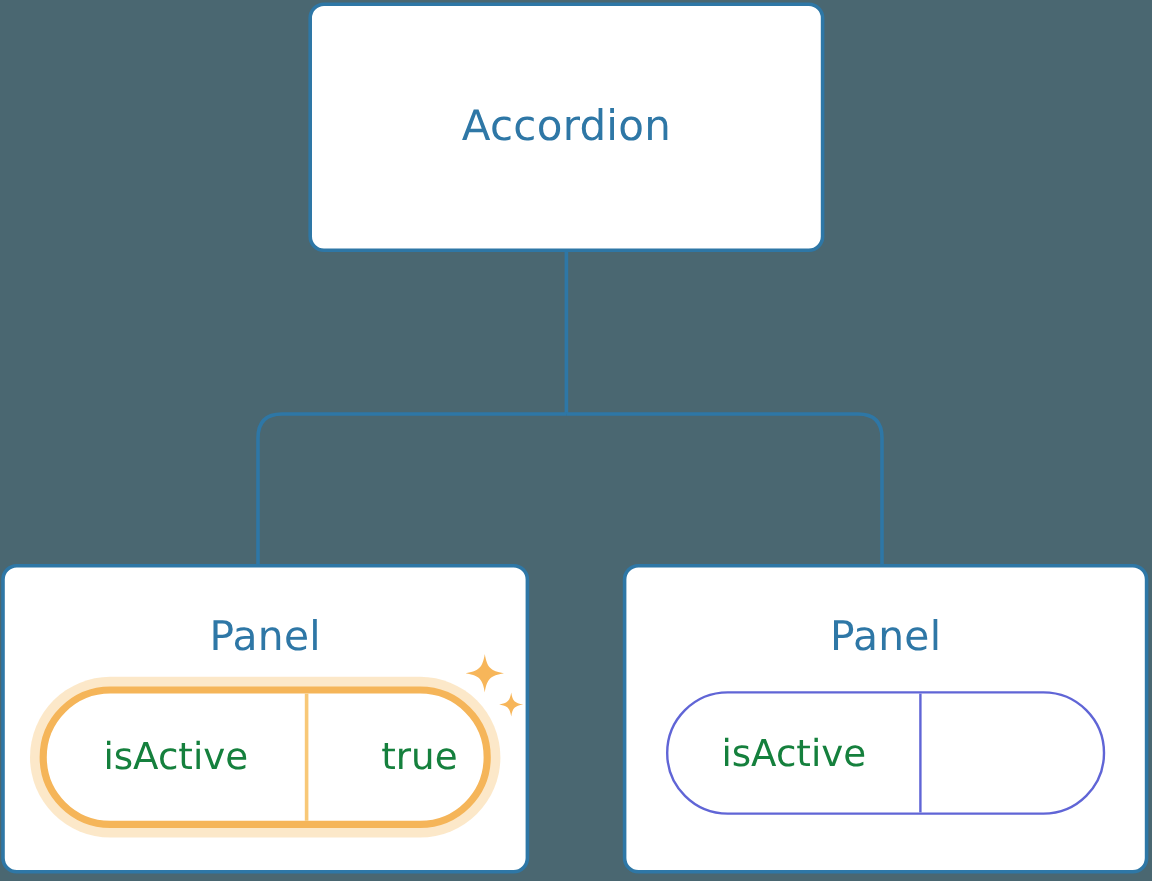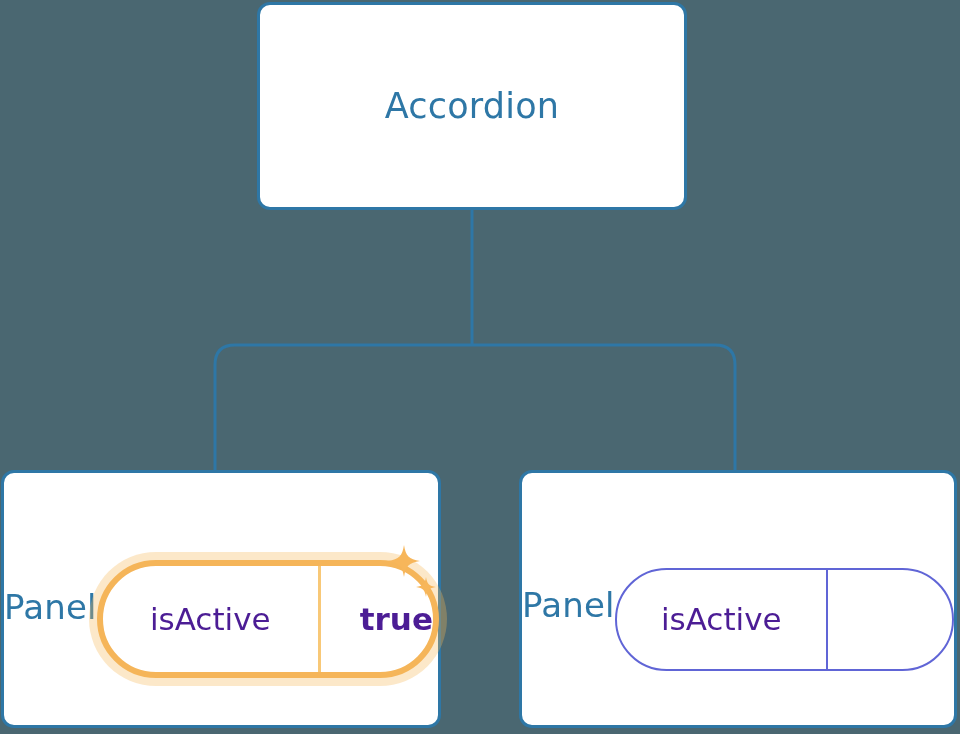--- a/index.html
+++ b/index.html
@@ -59,21 +59,21 @@
     height: 208px;
     display: flex;
     align-items: center;
     justify-content: center;
   }
   #root-node .card-title { font-size: 35px; }
 
   
   .panel-card {
     display: flex;
-    flex-direction: row;
+    flex-direction: column;
     align-items: center;
     padding-top: 40px;
   }
   #panel-node-0 {
     left: 1px;
     top: 470px;
     width: 440px;
     height: 258px;
   }
   #panel-node-1 {
@@ -90,42 +90,42 @@
     display: flex;
     align-items: stretch;
     background: #ffffff;
     box-sizing: border-box;
     position: relative;
   }
   .prop-key, .prop-val {
     display: flex;
     align-items: center;
     justify-content: center;
-    color: #4c1d95;
+    color: #15803d;
     font-size: 31px;
     font-weight: 400;
     box-sizing: border-box;
     white-space: nowrap;
   }
 
   
   .prop-pill.is-highlighted {
     border: 6px solid #f5b559;
     border-radius: 999px;
     box-shadow: 0 0 0 8px rgba(247, 182, 88, 0.32);
     width: 376px;
     height: 118px;
   }
   .prop-pill.is-highlighted .prop-key {
     width: 218px;
     border-right: 3px solid #f8c877;
   }
   .prop-pill.is-highlighted .prop-val {
     flex: 1;
-    font-weight: 700;
+    font-weight: 400;
     padding-left: 39px;
   }
 
   
   .prop-pill.is-plain {
     border: 2px solid #6065d6;
     border-radius: 999px;
     width: 366px;
     height: 103px;
   }

